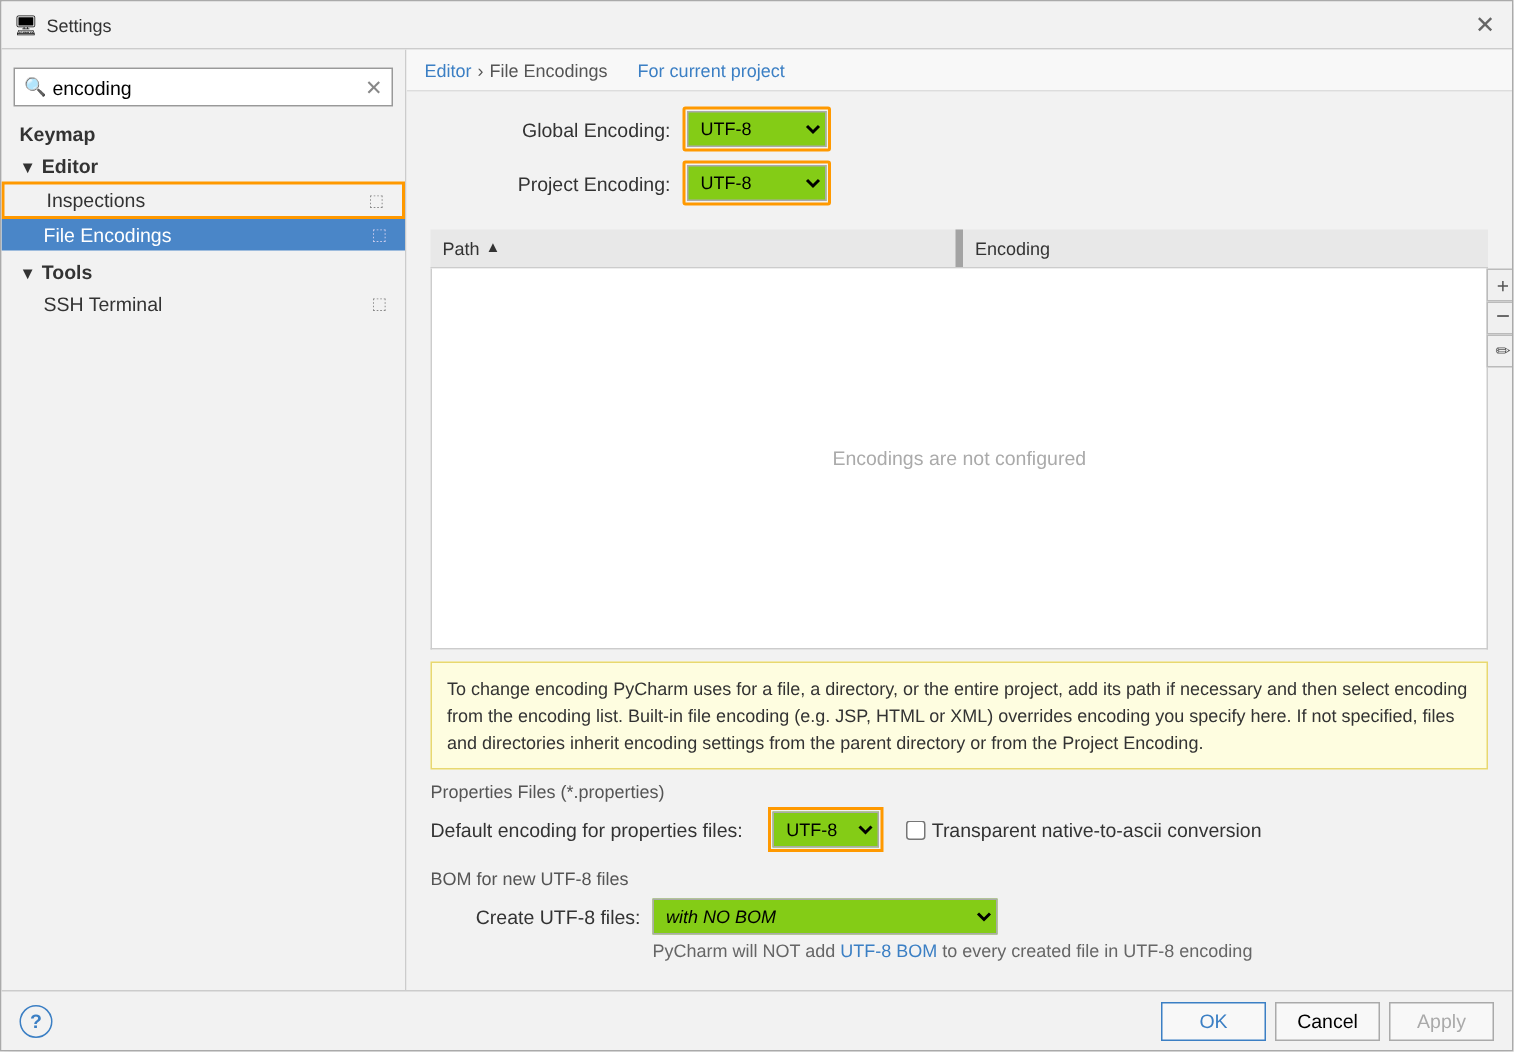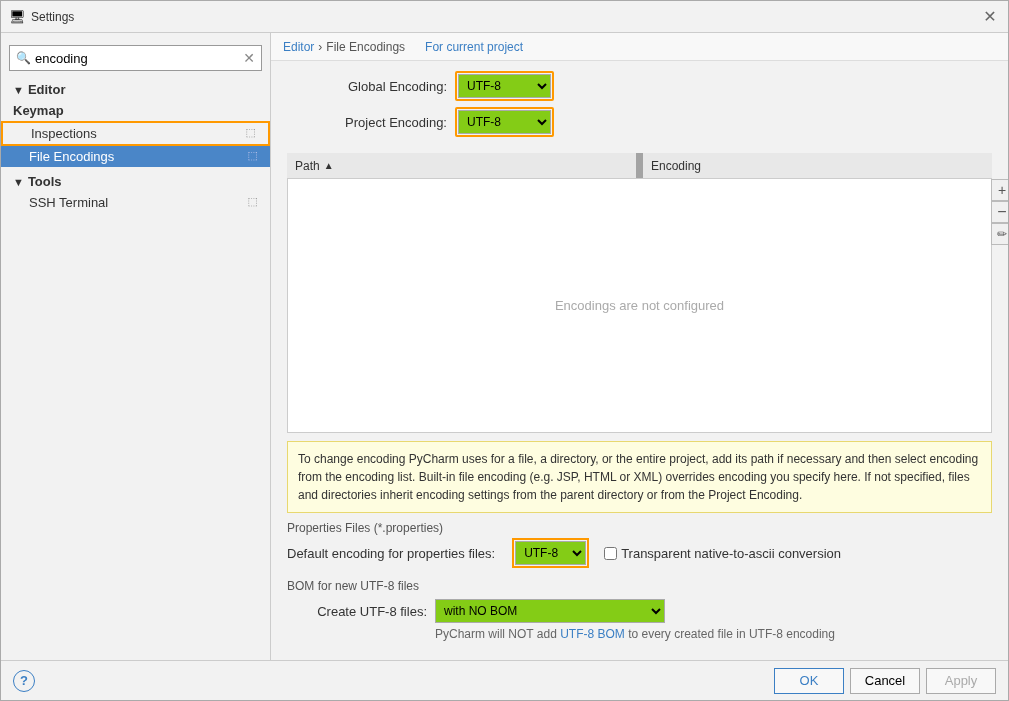--- a/index.html
+++ b/index.html
@@ -89,20 +89,21 @@
       color: #333;
       cursor: pointer;
     }
     .nav-section-header .arrow { margin-right: 4px; font-size: 11px; }
     .nav-item {
       padding: 3px 12px 3px 28px;
       font-size: 13px;
       color: #333;
       cursor: pointer;
       display: flex;
+      align-items: center;
       justify-content: space-between;
     }
     .nav-item.active {
       background: #4a86c8;
       color: white;
     }
     .nav-item .nav-icon {
       font-size: 11px;
       color: #888;
     }
@@ -165,21 +166,21 @@
       height: 26px;
     }
     .th {
       flex: 1;
       display: flex;
       align-items: center;
       padding: 0 8px;
       font-size: 12px;
       color: #333;
       font-weight: normal;
-      border-right: 7px solid #a3a3a3;
+      border-right: 5px solid #a3a3a3;
     }
     .th:last-child { border-right: none; }
     .th-sort { margin-left: 4px; font-size: 10px; }
     .table-btn {
       width: 22px;
       height: 22px;
       background: #f0f0f0;
       border: 1px solid #bbb;
       cursor: pointer;
       display: flex;
@@ -236,20 +237,21 @@
     }
     .bom-label {
       width: 140px;
       text-align: right;
       font-size: 13px;
       color: #333;
       margin-right: 8px;
     }
     .bom-select {
       width: 230px;
+      font-style: italic;
     }
     .bom-note {
       font-size: 12px;
       color: #666;
       margin-left: 148px;
       margin-top: 2px;
     }
     .bom-note .link { color: #3b7fc4; }
     .footer {
       height: 40px;
@@ -319,25 +321,25 @@
 
     <div class="sidebar">
 
       <div class="search-box">
         <span class="search-icon">🔍</span>
         <input type="text" value="encoding" style="">
         <span class="clear-icon">✕</span>
       </div>
 
       <div class="nav-section-header">
+        <span>Keymap</span>
+      </div>
+
+      <div class="nav-section-header">
         <span class="arrow">▼</span><span>Editor</span>
-      </div>
-
-      <div class="nav-section-header">
-        <span>Keymap</span>
       </div>
 
       <div class="nav-item highlighted-nav" style="border:2px solid #f90;">
         <span>Inspections</span>
         <span class="nav-icon">⬚</span>
       </div>
 
       <div class="nav-item active">
         <span>File Encodings</span>
         <span class="nav-icon">⬚</span>

